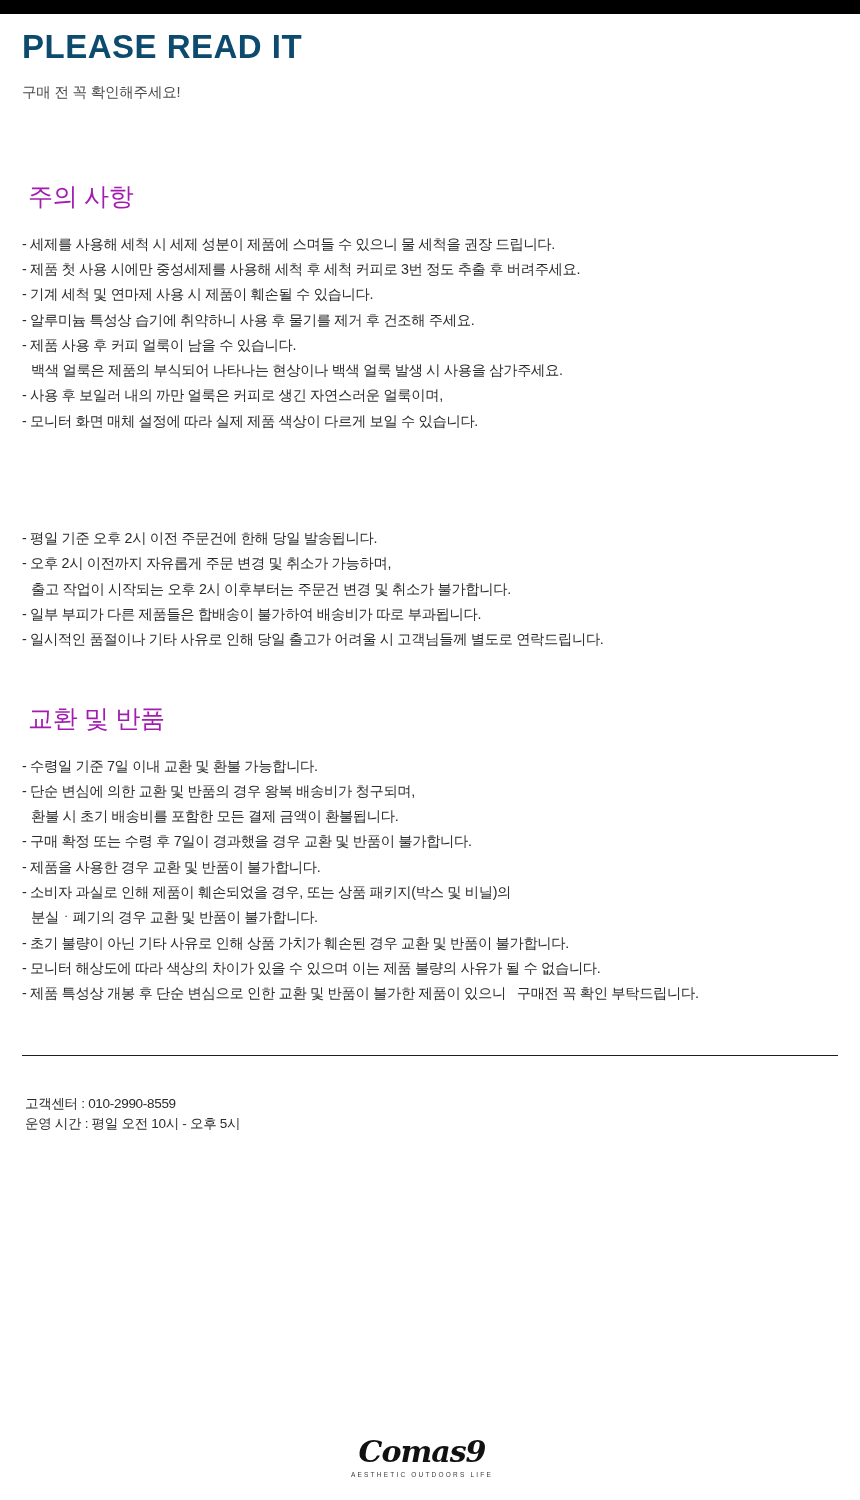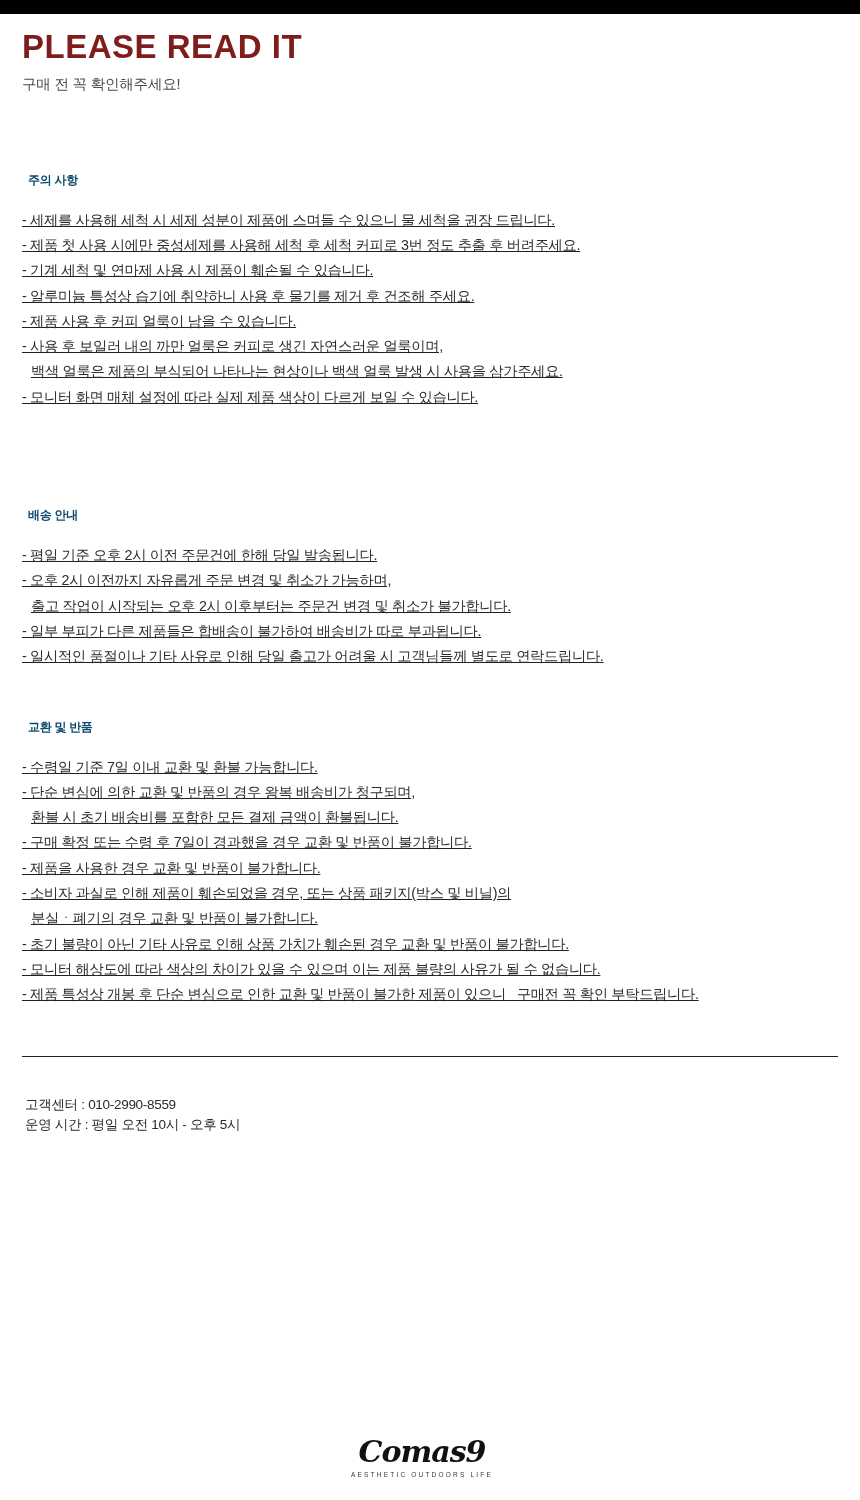--- a/index.html
+++ b/index.html
@@ -20,44 +20,43 @@
   }
   .page {
     padding: 0 22px;
   }
   .main-title {
     font-size: 33px;
     font-weight: bold;
     letter-spacing: 0.5px;
     margin: 16px 0 0 0;
     line-height: 1.05;
-    color: #7f1d1d;
+    color: #0c4a6e;
   }
   .sub-title {
     font-size: 14.5px;
     color: #4a4a4a;
-    margin-top: 10px;
+    margin-top: 18px;
     letter-spacing: -0.2px;
   }
   .section {
     margin-top: 0;
   }
   .section-gap-1 { margin-top: 78px; }
   .section-gap-2 { margin-top: 92px; }
   .section-gap-3 { margin-top: 44px; }
   .section-heading {
-    font-size: 12px;
-    font-weight: bold;
-    color: #0c4a6e;
+    font-size: 25px;
+    font-weight: normal;
+    color: #a21caf;
     letter-spacing: -0.3px;
     padding-left: 6px;
   }
   .lines {
     margin-top: 24px;
-    text-decoration: underline;
   }
   .line {
     font-size: 14.3px;
     color: #2b2b2b;
     line-height: 1.0;
     padding: 0 0 11px 0;
     letter-spacing: -0.35px;
     white-space: pre;
   }
   .line.indent {
@@ -114,28 +113,27 @@
   <div class="sub-title">구매 전 꼭 확인해주세요!</div>
 
   <div class="section section-gap-1">
     <div class="section-heading">주의 사항</div>
     <div class="lines">
       <div class="line">- 세제를 사용해 세척 시 세제 성분이 제품에 스며들 수 있으니 물 세척을 권장 드립니다.</div>
       <div class="line">- 제품 첫 사용 시에만 중성세제를 사용해 세척 후 세척 커피로 3번 정도 추출 후 버려주세요.</div>
       <div class="line">- 기계 세척 및 연마제 사용 시 제품이 훼손될 수 있습니다.</div>
       <div class="line">- 알루미늄 특성상 습기에 취약하니 사용 후 물기를 제거 후 건조해 주세요.</div>
       <div class="line">- 제품 사용 후 커피 얼룩이 남을 수 있습니다.</div>
+      <div class="line indent">백색 얼룩은 제품의 부식되어 나타나는 현상이나 백색 얼룩 발생 시 사용을 삼가주세요.</div>
       <div class="line">- 사용 후 보일러 내의 까만 얼룩은 커피로 생긴 자연스러운 얼룩이며,</div>
-      <div class="line indent">백색 얼룩은 제품의 부식되어 나타나는 현상이나 백색 얼룩 발생 시 사용을 삼가주세요.</div>
       <div class="line">- 모니터 화면 매체 설정에 따라 실제 제품 색상이 다르게 보일 수 있습니다.</div>
     </div>
   </div>
 
   <div class="section section-gap-2">
-    <div class="section-heading">배송 안내</div>
     <div class="lines">
       <div class="line">- 평일 기준 오후 2시 이전 주문건에 한해 당일 발송됩니다.</div>
       <div class="line">- 오후 2시 이전까지 자유롭게 주문 변경 및 취소가 가능하며,</div>
       <div class="line indent">출고 작업이 시작되는 오후 2시 이후부터는 주문건 변경 및 취소가 불가합니다.</div>
       <div class="line">- 일부 부피가 다른 제품들은 합배송이 불가하여 배송비가 따로 부과됩니다.</div>
       <div class="line">- 일시적인 품절이나 기타 사유로 인해 당일 출고가 어려울 시 고객님들께 별도로 연락드립니다.</div>
     </div>
   </div>
 
   <div class="section section-gap-3">

